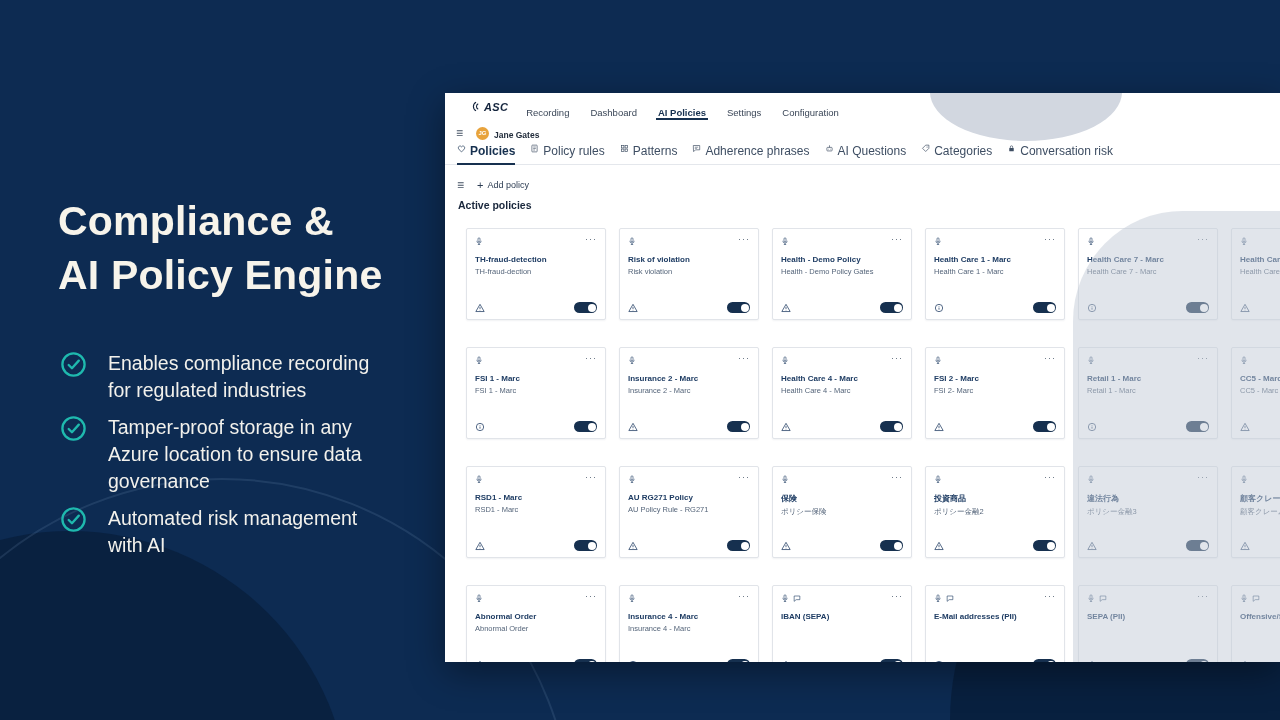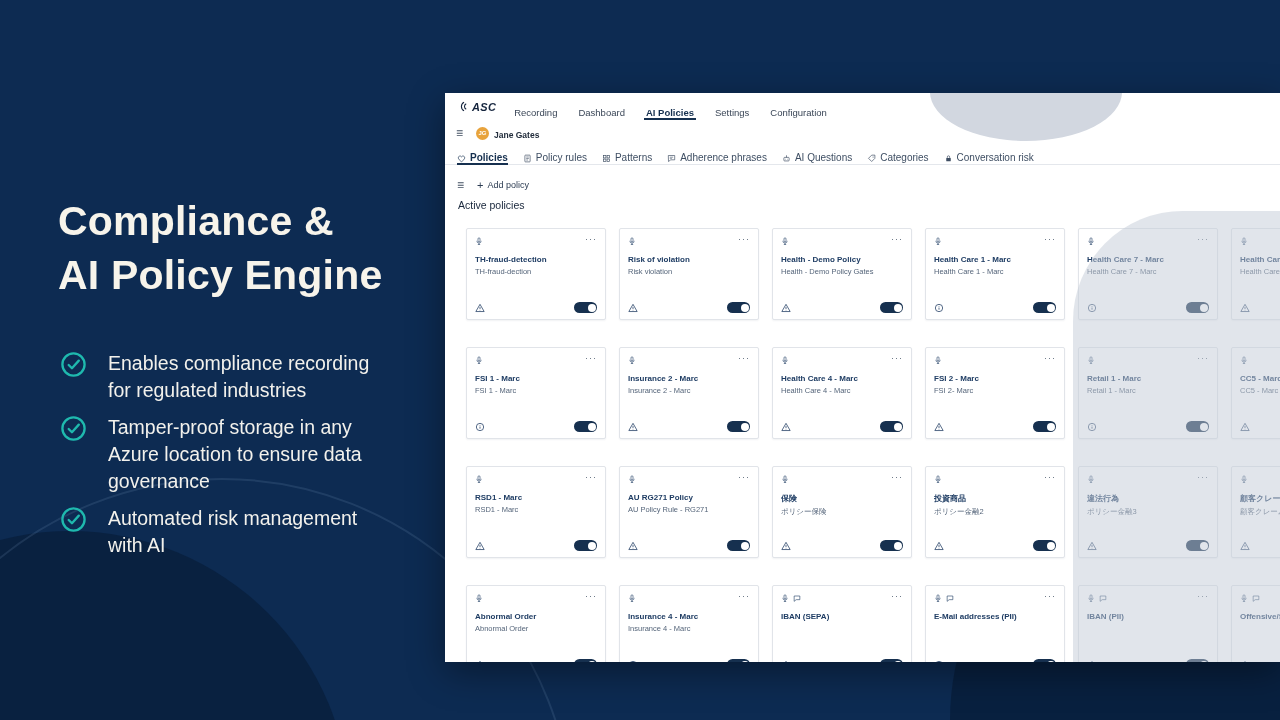--- a/index.html
+++ b/index.html
@@ -25,49 +25,49 @@
   
   .app{position:absolute;left:445px;top:93px;width:835px;height:569px;background:#fff;
        overflow:hidden;box-shadow:0 10px 34px rgba(0,0,0,0.4);}
   .deco-dome{position:absolute;left:485px;top:-50px;width:192px;height:98px;border-radius:50%;
              background:#d2d7e0;}
   .deco-right{position:absolute;left:628px;top:118px;width:440px;height:560px;
               background:rgba(196,203,215,0.5);border-radius:110px 0 0 0;
               pointer-events:none;z-index:5;}
 
   .app-header{position:absolute;left:0;top:0;right:0;height:27px;display:flex;align-items:stretch;
-              padding-left:12px;}
+              padding-left:24px;}
   .logo{display:flex;align-items:center;gap:2px;margin-right:16px;}
   .logo-text{font-size:11px;font-weight:800;font-style:italic;color:#14243d;letter-spacing:0.3px;}
   .nav{display:flex;gap:17px;align-items:flex-end;}
   .nav-item{font-size:9.5px;color:#3a4657;display:flex;align-items:center;padding:0 2px;
             border-bottom:2px solid transparent;cursor:pointer;white-space:nowrap;}
   .nav-item.active{color:#16304f;font-weight:700;border-bottom-color:#16304f;}
 
   .app-userbar{position:absolute;left:0;top:29px;height:22px;display:flex;align-items:center;
                padding-left:11px;gap:13px;}
   .hamburger{font-size:12px;color:#425062;cursor:pointer;line-height:1;}
   .user{display:flex;align-items:flex-end;gap:5px;cursor:pointer;}
   .avatar{width:13px;height:13px;border-radius:50%;background:#e8a33c;color:#fff;font-size:6px;
           font-weight:700;display:flex;align-items:center;justify-content:center;}
   .user-name{font-size:8.5px;font-weight:700;color:#222d3c;}
 
   .app-tabs{position:absolute;left:0;top:51px;right:0;height:21px;display:flex;align-items:stretch;
             padding-left:12px;gap:15px;border-bottom:1px solid #e4e7ec;box-sizing:border-box;}
-  .tab{display:flex;align-items:flex-end;gap:4px;font-size:10px;color:#3e4e63;
+  .tab{display:flex;align-items:flex-start;gap:4px;font-size:12px;color:#3e4e63;
        border-bottom:2px solid transparent;margin-bottom:-1px;cursor:pointer;white-space:nowrap;}
   .tab.active{color:#16304f;font-weight:700;border-bottom-color:#16304f;}
   .tab-icon svg{width:9px;height:9px;display:block;}
 
   .app-toolbar{position:absolute;left:0;top:82px;height:20px;display:flex;align-items:center;
                padding-left:12px;gap:13px;}
   .add-policy{display:flex;align-items:center;gap:4px;font-size:9px;color:#2c3c52;cursor:pointer;}
   .plus{font-size:11px;color:#2c3c52;line-height:1;}
 
-  .section-title{position:absolute;left:13px;top:106px;font-size:10.5px;font-weight:400;color:#18263b;}
+  .section-title{position:absolute;left:13px;top:106px;font-size:10.5px;font-weight:700;color:#18263b;}
 
   .policy-grid{position:absolute;left:21px;top:135px;display:grid;
                grid-template-columns:repeat(6,140px);column-gap:13px;row-gap:27px;z-index:1;}
   .card{width:140px;height:92px;background:#fff;border:1px solid #e1e4e9;border-radius:2px;
         box-sizing:border-box;padding:7px 8px;position:relative;
         box-shadow:0 1px 2px rgba(20,40,70,0.06);}
   .card-top{display:flex;justify-content:space-between;align-items:flex-start;height:12px;}
   .card-icons{display:flex;gap:4px;color:#1d3a61;}
   .card-icons svg{width:8px;height:11px;display:block;}
   .card-menu{font-size:9px;color:#5a6878;letter-spacing:1px;line-height:7px;cursor:pointer;}
@@ -866,21 +866,21 @@
                 </svg>
               </span>
               <span>
                 <svg viewBox="0 0 24 24">
                   <path d="M3.5 4.5h17v11h-11l-6 5z" fill="none" stroke="currentColor" stroke-width="1.8"></path>
                 </svg>
               </span>
             </span>
       <span class="card-menu">···</span>
     </div>
-    <div class="card-title">IBAN (PII)</div>
+    <div class="card-title">SEPA (PII)</div>
     <div class="card-sub"></div>
     <div class="card-bottom">
       <span class="status">
               <svg viewBox="0 0 24 24">
                 <path d="M12 3.2 22 20.5H2z" fill="none" stroke="currentColor" stroke-width="1.8" stroke-linejoin="round"></path>
                 <path d="M12 9.5v5" stroke="currentColor" stroke-width="1.8"></path>
                 <circle cx="12" cy="17" r="1" fill="currentColor"></circle>
               </svg>
             </span>
       <span class="toggle on">

